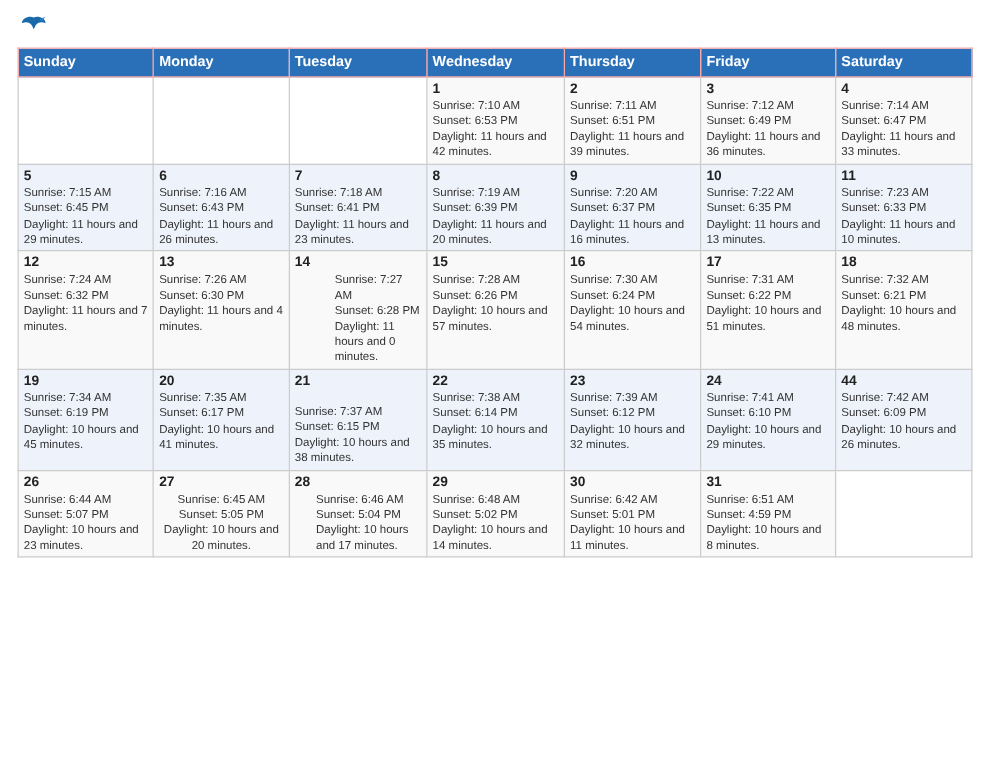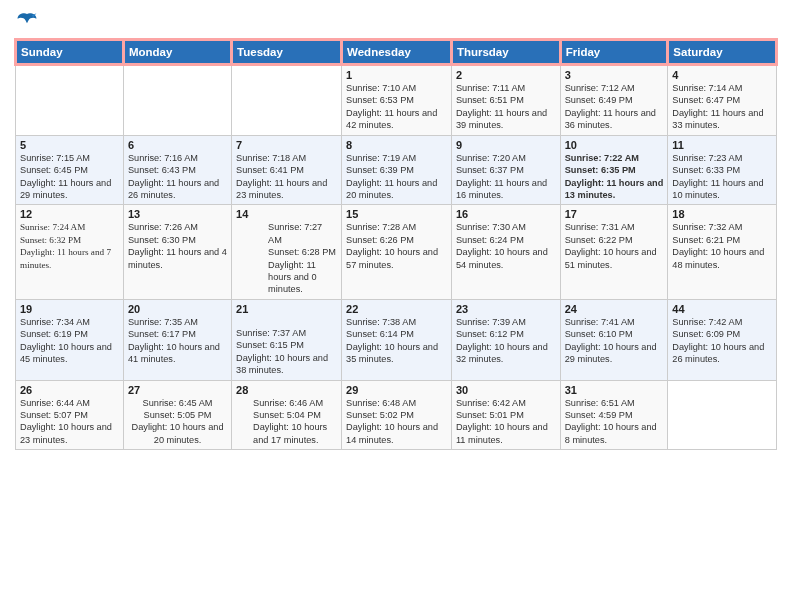--- a/index.html
+++ b/index.html
@@ -51,21 +51,21 @@
       border-collapse: collapse;
       border: 1px solid #ccc;
     }
     .calendar th {
       background: #2970b8;
       color: #fff;
       font-size: 11.5px;
       font-weight: bold;
       padding: 5px 4px;
       text-align: left;
-      border: 3px solid #fca5a5;
+      border: 1px solid #fca5a5;
     }
     .calendar td {
       border: 1px solid #ccc;
       vertical-align: top;
       padding: 3px 4px;
       width: 113px;
       min-height: 68px;
       height: 68px;
       background: #fff;
     }
@@ -182,35 +182,35 @@
 Daylight: 11 hours and 20 minutes.</div>
           </td>
           <td>
             <span class="day-num">9</span>
             <div class="day-info" style="white-space: pre-line;">Sunrise: 7:20 AM
 Sunset: 6:37 PM
 Daylight: 11 hours and 16 minutes.</div>
           </td>
           <td>
             <span class="day-num">10</span>
-            <div class="day-info" style="white-space: pre-line; font-weight: bold;">Sunrise: 7:22 AM
+            <div class="day-info" style="white-space: pre-line;">Sunrise: 7:22 AM
 Sunset: 6:35 PM
 Daylight: 11 hours and 13 minutes.</div>
           </td>
           <td>
             <span class="day-num">11</span>
             <div class="day-info" style="white-space: pre-line;">Sunrise: 7:23 AM
 Sunset: 6:33 PM
 Daylight: 11 hours and 10 minutes.</div>
           </td>
         </tr>
         <tr>
           <td>
             <span class="day-num">12</span>
-            <div class="day-info" style="white-space: pre-line; font-family: Liberation Serif, serif;">Sunrise: 7:24 AM
+            <div class="day-info" style="white-space: pre-line;">Sunrise: 7:24 AM
 Sunset: 6:32 PM
 Daylight: 11 hours and 7 minutes.</div>
           </td>
           <td>
             <span class="day-num">13</span>
             <div class="day-info" style="white-space: pre-line;">Sunrise: 7:26 AM
 Sunset: 6:30 PM
 Daylight: 11 hours and 4 minutes.</div>
           </td>
           <td>

